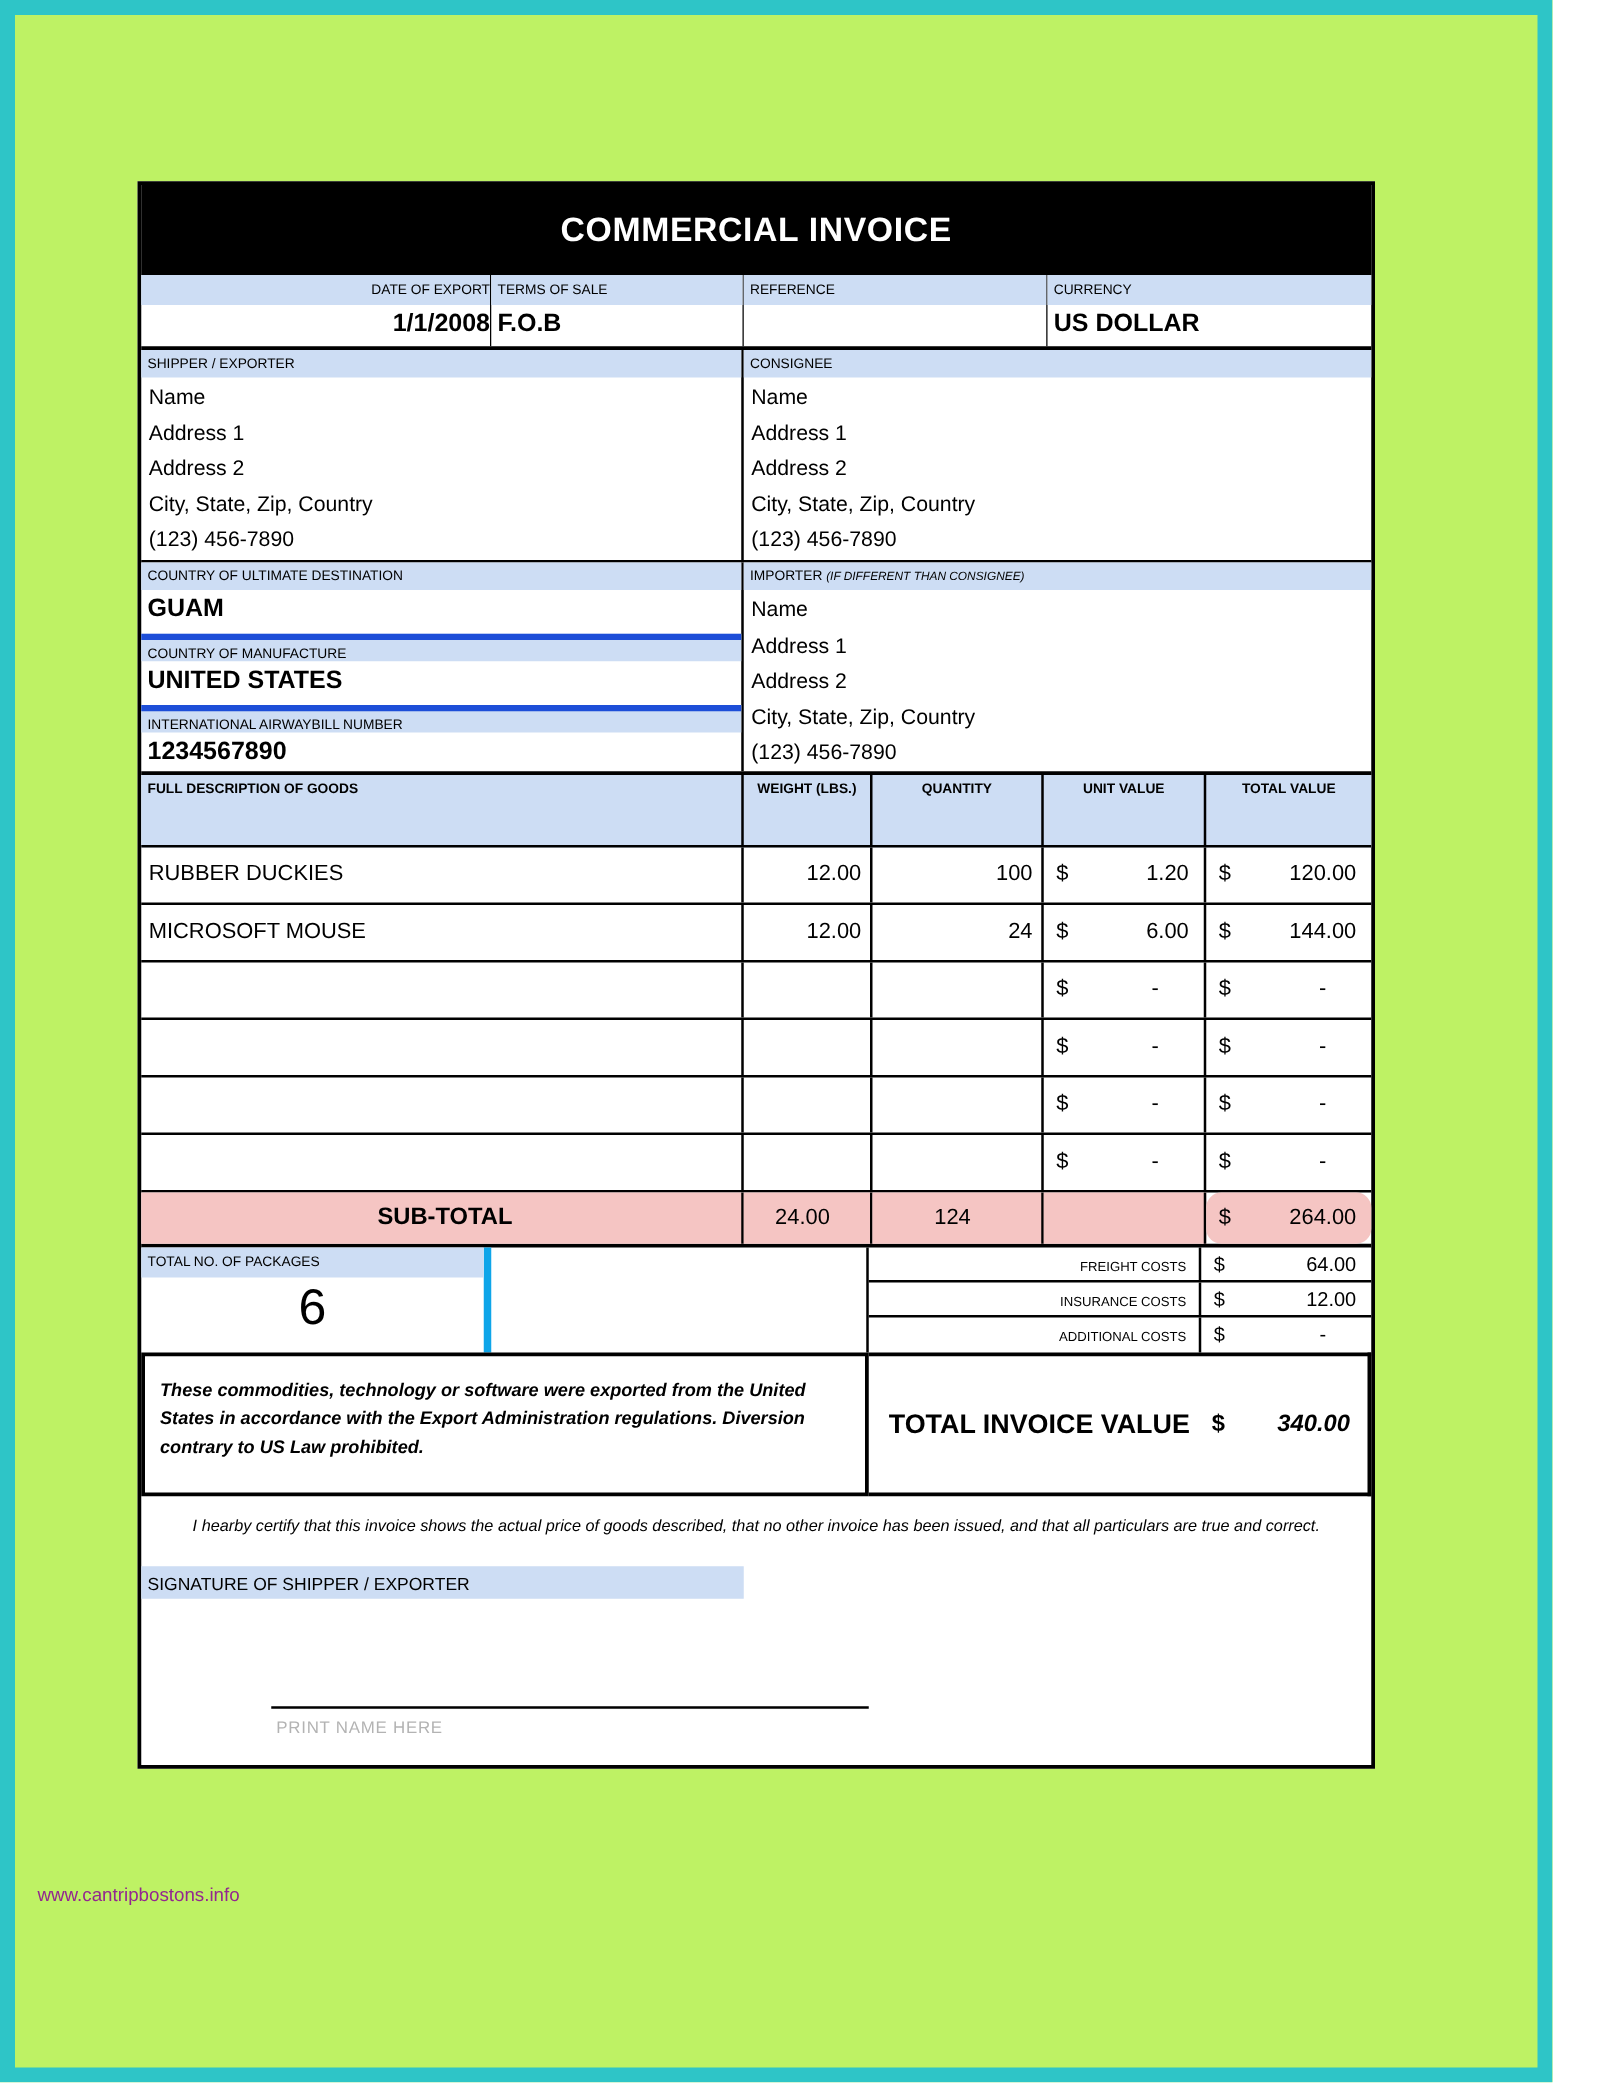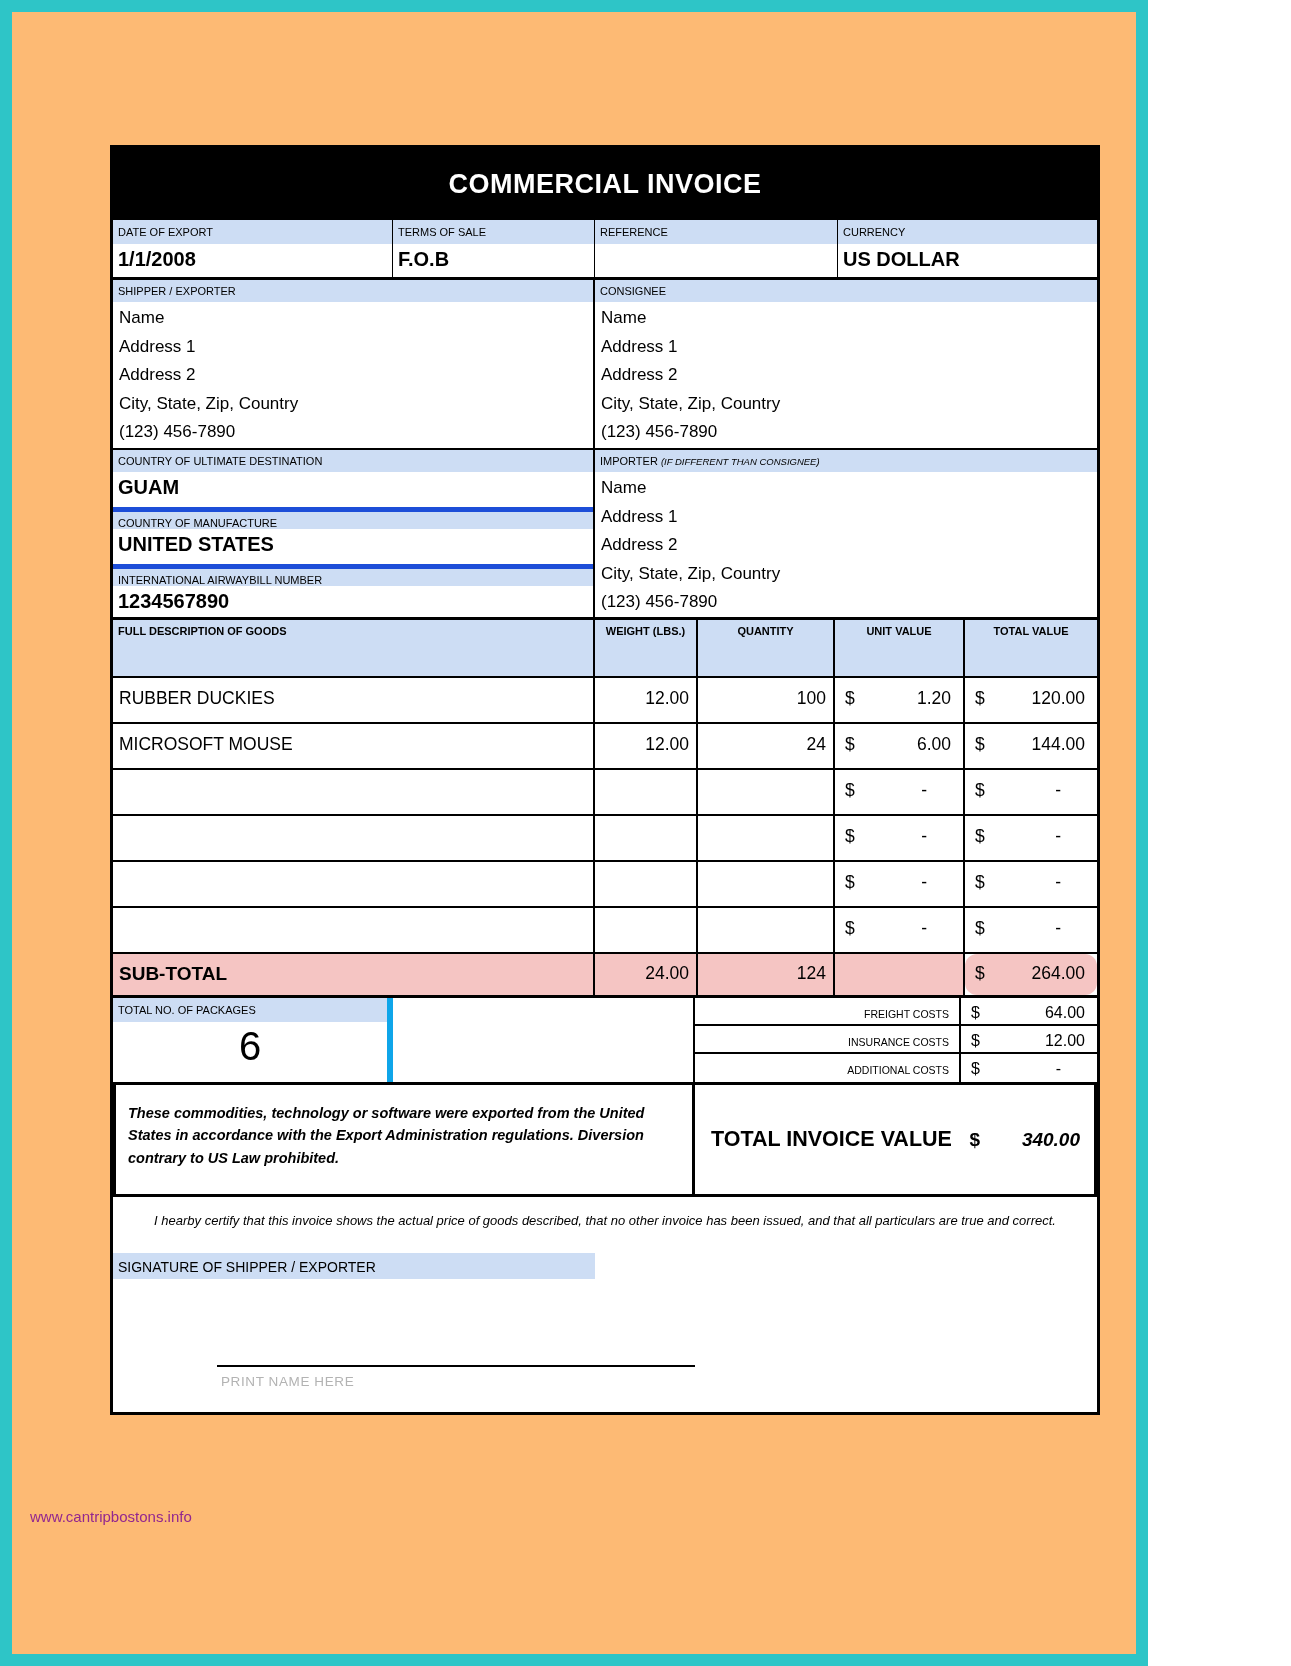--- a/index.html
+++ b/index.html
@@ -1,38 +1,38 @@
 <!DOCTYPE html>
 <html><head>
 <meta charset="utf-8">
 <style>
   html,body { margin:0; padding:0; background:#fff; }
   .page {
-    position:relative; width:1148px; height:1666px; background:#fdba74;
+    position:relative; width:1242px; height:1666px; background:#bef264;
     font-family:"Liberation Sans", sans-serif; color:#000; overflow:hidden;
   }
   .frame { position:absolute; inset:0; border:12px solid #2ec5c7; pointer-events:none; z-index:5; }
 
   .invoice {
     position:absolute; left:110px; top:145px; width:990px; height:1270px;
     border:3px solid #000; box-sizing:border-box; background:#fff;
   }
   .invoice * { box-sizing:border-box; }
 
   .title-bar { height:72px; background:#000; color:#fff; display:flex; align-items:center; justify-content:center; }
   .title-bar span { font-size:27px; font-weight:700; letter-spacing:0.5px; }
 
   .band { background:#cdddf4; font-size:11px; line-height:1; padding:6px 0 0 5px; height:22px; }
   .note { font-style:italic; font-size:9.5px; }
 
   
   .meta { display:flex; height:60px; border-bottom:3px solid #000; }
   .meta-cell { display:flex; flex-direction:column; border-right:1px solid #000; }
   .meta-cell:last-child { border-right:none; }
-  .mc-date { flex:0 0 280px; } .mc-terms { flex:0 0 202px; } .mc-ref { flex:0 0 243px; } .mc-curr { flex:1; }
+  .mc-date { flex:0 0 280px;text-align:right; } .mc-terms { flex:0 0 202px; } .mc-ref { flex:0 0 243px; } .mc-curr { flex:1; }
   .meta-cell .band { height:24px; padding-top:7px; }
   .meta-value { font-size:20px; font-weight:700; padding:4px 0 0 5px; flex:1; }
 
   
   .parties { display:flex; height:170px; border-bottom:2px solid #000; }
   .party { flex:0 0 482px; border-right:2px solid #000; }
   .party.right { flex:1; border-right:none; }
   .lines { padding:2px 0 0 6px; font-size:17px; line-height:28.5px; }
 
   
@@ -50,21 +50,21 @@
   .goods-header > div { padding-top:5px; text-align:center; }
   .goods-header .gc-desc { text-align:left; padding-left:5px; }
 
   .goods-row { display:flex; height:46px; border-bottom:2px solid #000; font-size:17.5px; }
   .goods-row .gc-desc { padding:10px 4px 0 6px; }
   .num-cell { text-align:right; padding:10px 7px 0 0; }
   .money { display:flex; justify-content:space-between; padding:10px 12px 0 10px; }
   .goods-row.dash .money .num { padding-right:24px; }
 
   .subtotal-row { display:flex; height:44px; border-bottom:3px solid #000; font-size:17.5px; }
-  .pink { background:#f5c5c3; }
+  .pink { background:#f5c5c3;text-align:center; }
   .st-label { font-size:19px; font-weight:700; padding:9px 0 0 6px; }
   .subtotal-row .num-cell { padding-top:9px; }
   .subtotal-row .money { padding-top:9px; }
 
   
   .packages-costs { display:flex; height:84px; }
   .pkg-box { flex:0 0 280px; border-right:6px solid #0ea5e9; display:flex; flex-direction:column; }
   .pkg-box .band { height:24px; padding-top:7px; }
   .pkg-num { flex:1; text-align:center; font-size:40px; padding-top:2px; }
   .mid-box { flex:0 0 302px; border-right:2px solid #000; }

